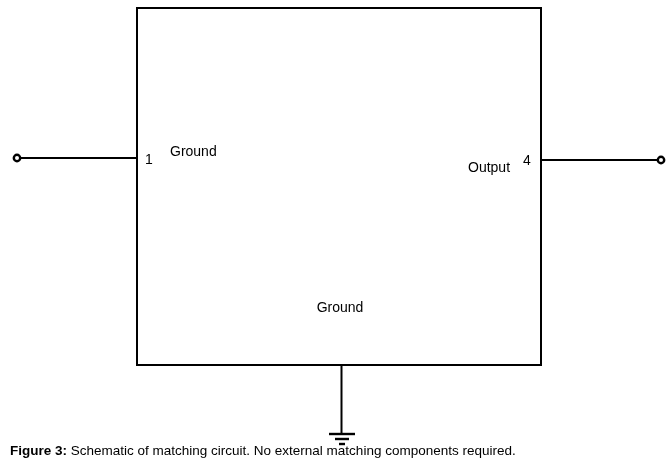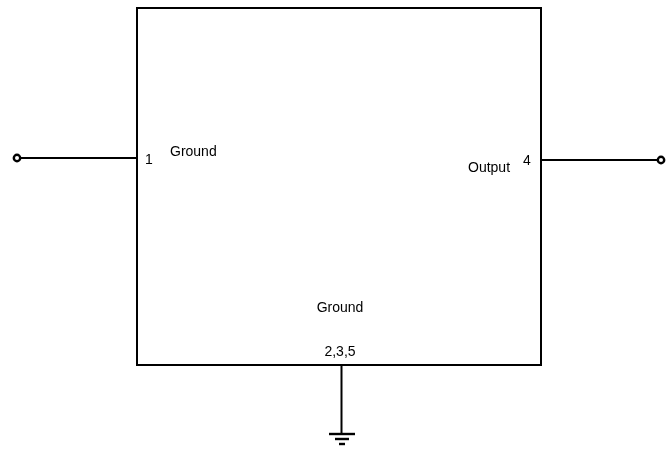--- a/index.html
+++ b/index.html
@@ -73,16 +73,18 @@
     </g>
   </svg>
 
   <div class="label" style="left:145px; top:152px;">1</div>
   <div class="label" style="left:170px; top:144px;">Ground</div>
 
   <div class="label" style="left:468px; top:160px;">Output</div>
   <div class="label" style="left:523px; top:153px;">4</div>
 
   <div class="label centered" style="top:300px;">Ground</div>
-  <div class="label centered" style="top:344px;">2,3,5</div>
 
+  <div class="caption">
+    <span class="bold">Figure 3:</span><span> Schematic of matching circuit. No external matching components required.</span>
+  </div>
 
 </div>
 
 </body></html>

